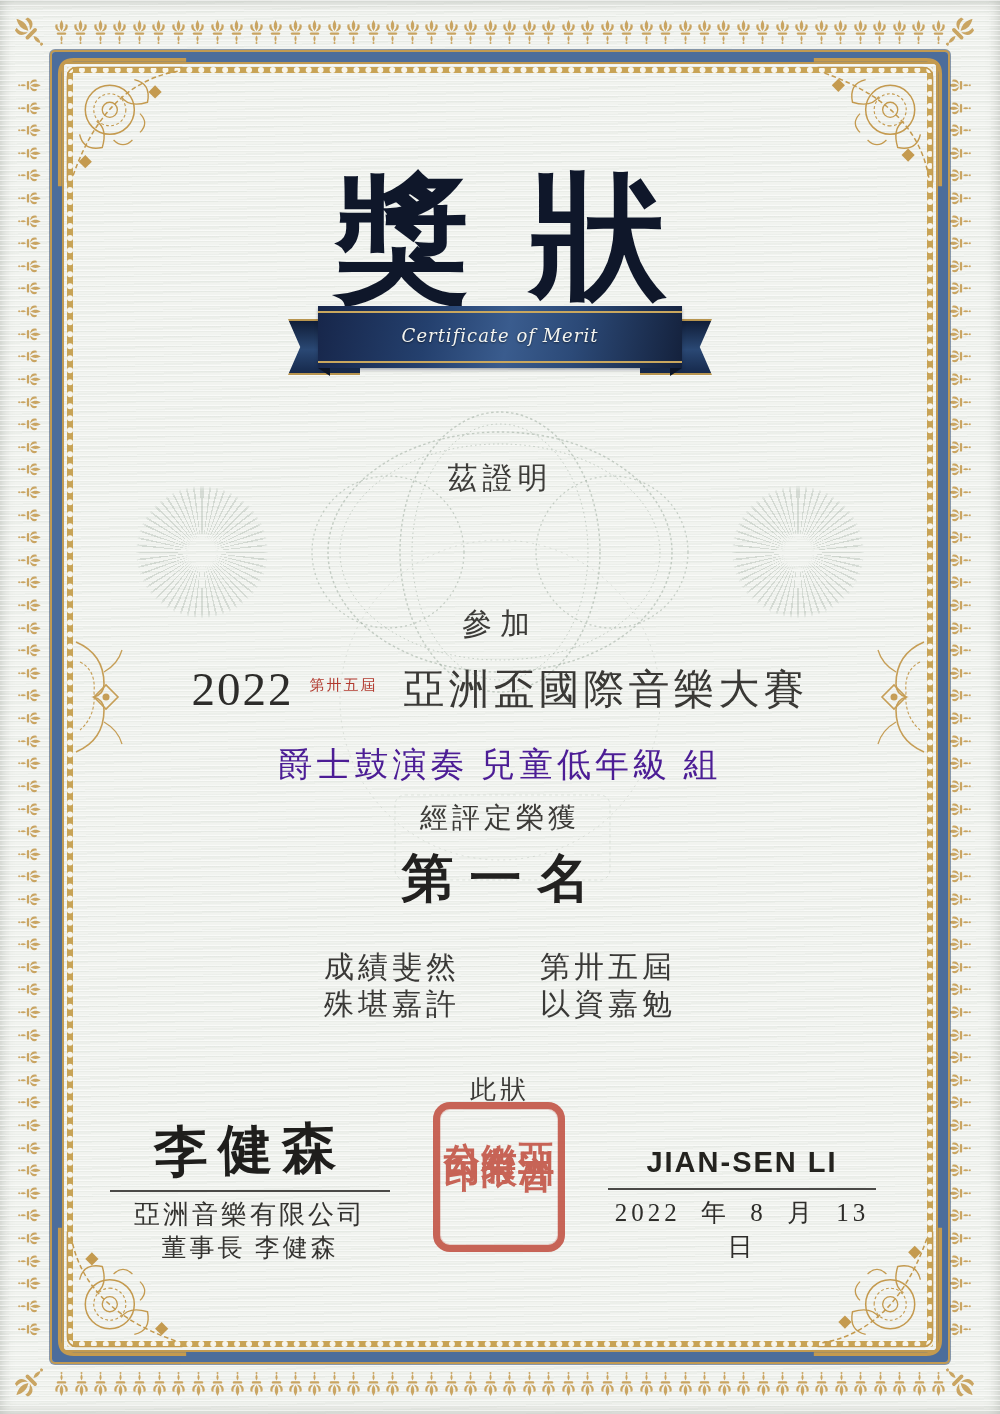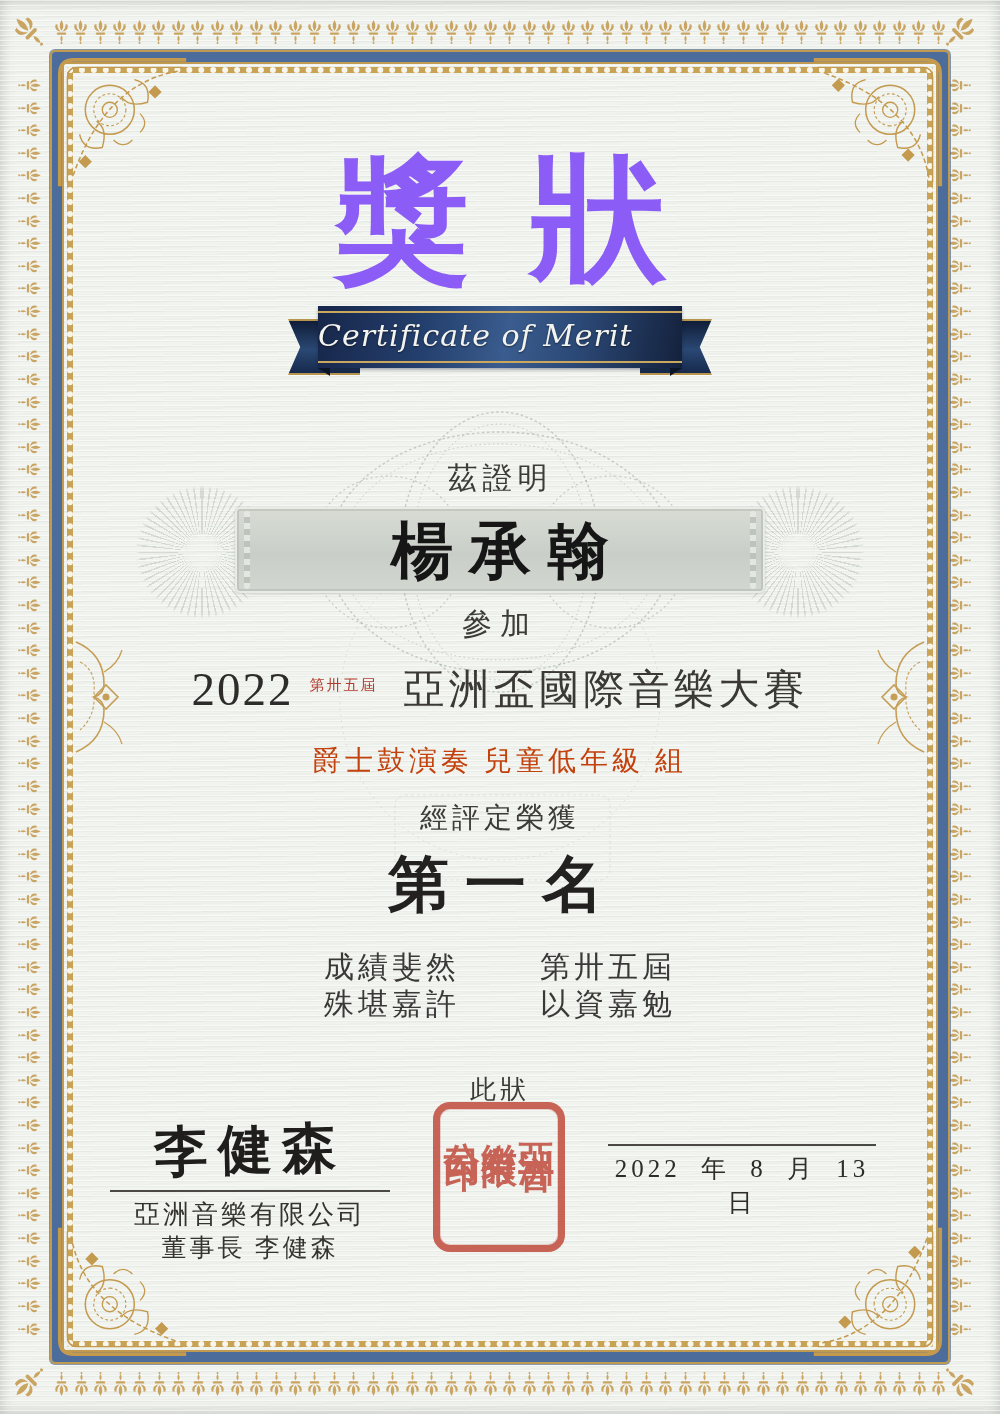--- a/index.html
+++ b/index.html
@@ -53,21 +53,21 @@
   .corner.tl{left:57px;top:57px;}
   .corner.tr{right:57px;top:57px;transform:rotate(90deg);}
   .corner.br{right:57px;bottom:57px;transform:rotate(180deg);}
   .corner.bl{left:57px;bottom:57px;transform:rotate(270deg);}
   .midedge{position:absolute;width:52px;height:130px;pointer-events:none;opacity:.95;}
   .midedge.left{left:74px;top:632px;}
   .midedge.right{right:74px;top:632px;transform:scaleX(-1);}
   
   .abs{position:absolute;left:0;right:0;text-align:center;}
   .title{
-    top:142px;font-size:136px;font-weight:bold;color:#8b5cf6;
+    top:160px;font-size:136px;font-weight:bold;color:#0f172a;
     letter-spacing:60px;padding-left:60px;line-height:1.15;
   }
   
   .ribbon{position:absolute;left:288px;top:306px;width:424px;height:76px;}
   .ribbon-end{
     position:absolute;top:13px;width:72px;height:56px;
     background:linear-gradient(180deg,#101d38 0%,#2a4874 55%,#16294c 100%);
     border-top:2px solid #b8954f;border-bottom:2px solid #b8954f;
   }
   .ribbon-end.left{left:0;clip-path:polygon(0 0,100% 0,100% 100%,0 100%,17% 50%);}
@@ -75,22 +75,22 @@
   .ribbon-main{
     position:absolute;left:30px;right:30px;top:0;height:62px;
     background:linear-gradient(100deg,#17264a 0%,#24406e 30%,#3a5c8e 52%,#2c4a78 70%,#14213c 100%);
     box-shadow:0 2px 3px rgba(20,30,50,.35);
   }
   .ribbon-main::before{
     content:"";position:absolute;left:0;right:0;top:5px;bottom:5px;
     border-top:2px solid #c9a75e;border-bottom:2px solid #c9a75e;
   }
   .ribbon-text{
-    position:relative;display:block;line-height:60px;text-align:left;
-    font-style:italic;font-size:30px;color:#f3f4f0;
+    position:relative;display:block;line-height:60px;text-align:center;
+    font-style:italic;font-size:18px;color:#f3f4f0;
     font-family:"DejaVu Serif","Liberation Serif",serif;
     text-shadow:0 1px 2px rgba(0,0,0,.5);letter-spacing:1px;
   }
   .fold{position:absolute;width:12px;height:8px;background:#0b1527;top:62px;}
   .fold.l{left:30px;clip-path:polygon(0 0,100% 0,100% 100%);}
   .fold.r{right:30px;clip-path:polygon(0 0,100% 0,0 100%);}
   .certify{top:458px;font-size:30px;letter-spacing:5px;color:#3c3b38;}
   .name-band{
     position:absolute;left:235px;top:507px;width:530px;height:86px;
     background:linear-gradient(180deg,#d8dcd5 0%,#c9cfc8 55%,#d2d7d0 100%);
@@ -109,23 +109,23 @@
     letter-spacing:16px;padding-left:16px;font-weight:600;
   }
   .participate{top:604px;font-size:30px;letter-spacing:8px;color:#3c3b38;}
   .event-row{
     top:666px;display:flex;justify-content:center;align-items:center;gap:16px;
     line-height:1;
   }
   .event-year{font-size:47px;color:#2d2c2a;letter-spacing:2px;}
   .event-session{font-size:15px;color:#b23a2f;letter-spacing:2px;transform:translateY(-4px);}
   .event-name{font-size:41px;color:#3a3936;letter-spacing:4px;margin-left:10px;}
-  .category{top:742px;font-size:28px;letter-spacing:4px;color:#c2410c;}
+  .category{top:742px;font-size:34px;letter-spacing:4px;color:#4c1d95;}
   .award-intro{top:799px;font-size:28px;letter-spacing:4px;color:#3c3b38;}
-  .award-result{top:844px;font-size:61px;letter-spacing:16px;padding-left:7px;color:#222120;font-weight:600;}
+  .award-result{top:844px;font-size:52px;letter-spacing:16px;padding-left:7px;color:#222120;font-weight:600;}
   .commend{top:948px;display:flex;justify-content:center;gap:80px;}
   .commend-col{font-size:30px;line-height:37px;letter-spacing:4px;color:#3a3937;text-align:left;}
   .closing{top:1072px;font-size:26px;letter-spacing:4px;color:#3c3b38;}
   
   .seal{
     position:absolute;left:433px;top:1102px;width:132px;height:150px;
     border:7px solid #c4584a;border-radius:17px;opacity:.92;
     display:flex;flex-direction:row-reverse;justify-content:space-around;
     padding:5px 3px;box-shadow:inset 0 0 0 1px rgba(196,88,74,.25);
   }
@@ -2356,23 +2356,20 @@
     <div class="ribbon-end right"></div>
     <div class="fold l"></div>
     <div class="fold r"></div>
     <div class="ribbon-main">
       <span class="ribbon-text">Certificate of Merit</span>
     </div>
   </div>
 
   <div class="abs certify">茲證明</div>
 
-  <div class="name-band">
-    <span class="name">楊承翰</span>
-  </div>
 
   <div class="abs participate">參加</div>
 
   <div class="abs event-row">
     <span class="event-year">2022</span>
     <span class="event-session">第卅五屆</span>
     <span class="event-name">亞洲盃國際音樂大賽</span>
   </div>
 
   <div class="abs category">爵士鼓演奏 兒童低年級 組</div>
@@ -2400,16 +2397,17 @@
   </div>
 
   <div class="sig-left">
     <span class="sig-name">李健森</span>
     <hr class="sig-rule">
     <div class="org-name">亞洲音樂有限公司</div>
     <div class="chairman">董事長 李健森</div>
   </div>
 
   <div class="sig-right">
+    <div class="sig-en">JIAN-SEN LI</div>
     <hr class="sig-rule">
     <div class="issue-date">2022 年 8 月 13 日</div>
   </div>
 </div>
 
 </body></html>

